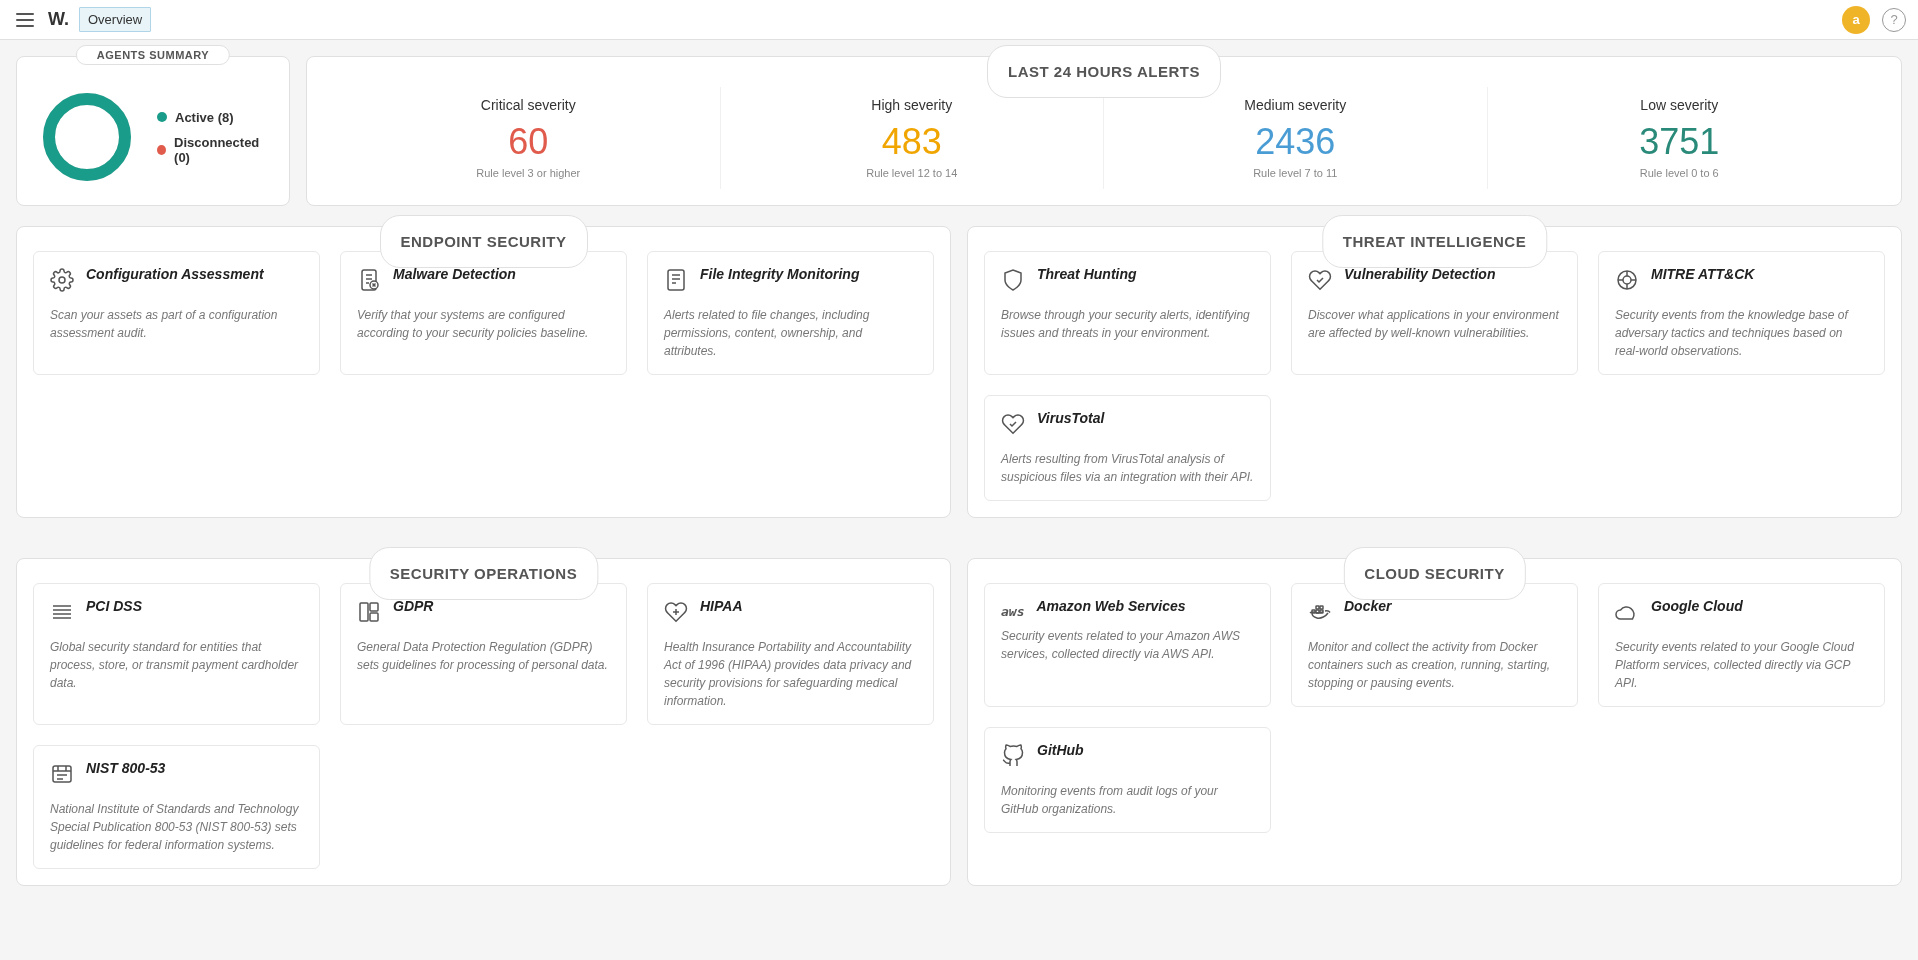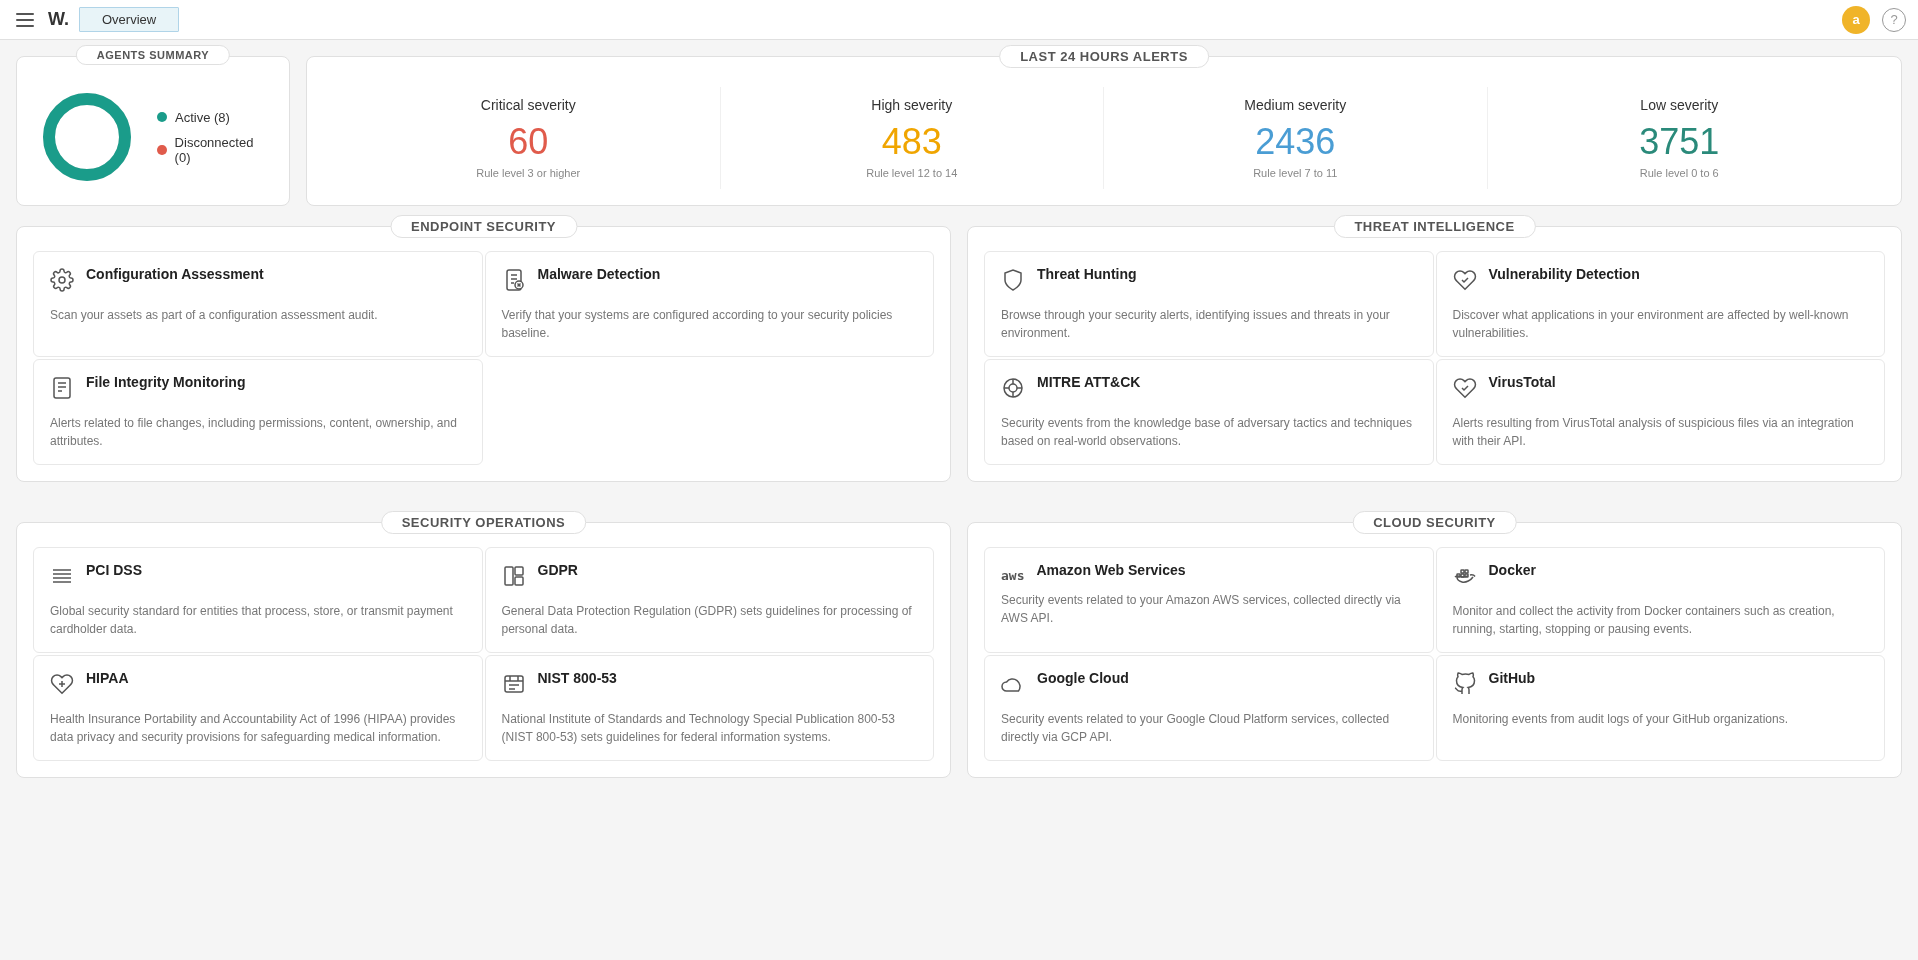--- a/index.html
+++ b/index.html
@@ -8,60 +8,60 @@
     
     .topbar {
       display: flex; align-items: center; justify-content: space-between;
       background: #fff; border-bottom: 1px solid #e0e0e0; padding: 0 12px;
       height: 40px; position: fixed; top: 0; left: 0; right: 0; z-index: 100;
     }
     .topbar-left { display: flex; align-items: center; gap: 10px; }
     .topbar-logo { font-weight: bold; font-size: 18px; color: #333; }
     .topbar-tab {
       background: #e8f4f8; border: 1px solid #b0d4e8; border-radius: 1px;
-      padding: 4px 22px; font-size: 13px; color: #333;
+      padding: 4px 8px; font-size: 13px; color: #333;
     }
     .topbar-right { display: flex; align-items: center; gap: 12px; }
     .avatar {
       width: 28px; height: 28px; border-radius: 50%; background: #f0b429;
       display: flex; align-items: center; justify-content: center;
       font-size: 13px; font-weight: bold; color: #fff;
     }
 
     
     .main { margin-top: 40px; padding: 16px; }
 
     
     .section-wrapper {
       position: relative; border: 1px solid #e0e0e0; border-radius: 8px;
       background: #fff; margin-bottom: 20px;
     }
     .section-title-bar {
       position: absolute; top: -12px; left: 50%; transform: translateX(-50%);
       background: #fff; border: 1px solid #e0e0e0; border-radius: 20px;
-      padding: 3px 20px; font-size: 13px; font-weight: 600; color: #555;
+      padding: 17px 20px; font-size: 15px; font-weight: 600; color: #555;
       white-space: nowrap; letter-spacing: 0.5px;
     }
 
     
     .top-row { display: flex; gap: 16px; margin-bottom: 20px; }
 
     
     .agents-summary {
       width: 274px; flex-shrink: 0;
       border: 1px solid #e0e0e0; border-radius: 8px; background: #fff;
       padding: 20px 20px 16px; position: relative;
     }
     .agents-title {
       position: absolute; top: -12px; left: 50%; transform: translateX(-50%);
       background: #fff; border: 1px solid #e0e0e0; border-radius: 20px;
       padding: 3px 20px; font-size: 11px; font-weight: 600; color: #555;
       white-space: nowrap; letter-spacing: 0.5px;
     }
-    .agents-content { display: flex; align-items: center; gap: 20px; margin-top: 10px; }
+    .agents-content { display: flex; align-items: center; gap: 20px; margin-top: 10px; font-weight: bold; }
     .donut-chart {
       width: 100px; height: 100px; flex-shrink: 0;
     }
     .legend { display: flex; flex-direction: column; gap: 10px; }
     .legend-item { display: flex; align-items: center; gap: 8px; font-size: 13px; }
     .legend-dot { width: 10px; height: 10px; border-radius: 50%; }
     .dot-active { background: #1a9c8a; }
     .dot-disconnected { background: #e05b4b; }
 
     
@@ -77,21 +77,21 @@
     .alert-number.critical { color: #e05b4b; }
     .alert-number.high { color: #f0a500; }
     .alert-number.medium { color: #4a9dd4; }
     .alert-number.low { color: #2a8a7a; }
     .alert-rule { font-size: 11px; color: #888; }
 
     
     .two-col-row { display: grid; grid-template-columns: 1fr 1fr; gap: 16px; margin-bottom: 20px; }
 
     
-    .cards-grid { display: grid; grid-template-columns: 1fr 1fr; gap: 2px; padding: 24px 16px 16px; }
+    .cards-grid { display: grid; grid-template-columns: 1fr 1fr 1fr; gap: 20px; padding: 24px 16px 16px; font-style: italic; }
     .card {
       border: 1px solid #e8e8e8; border-radius: 6px; padding: 14px 16px;
       background: #fff; cursor: pointer;
     }
     .card-header { display: flex; align-items: flex-start; gap: 12px; margin-bottom: 8px; }
     .card-icon { font-size: 22px; color: #555; flex-shrink: 0; margin-top: 2px; }
     .card-title { font-size: 14px; font-weight: 600; color: #222; }
     .card-desc { font-size: 12px; color: #777; line-height: 1.5; }
 
     

